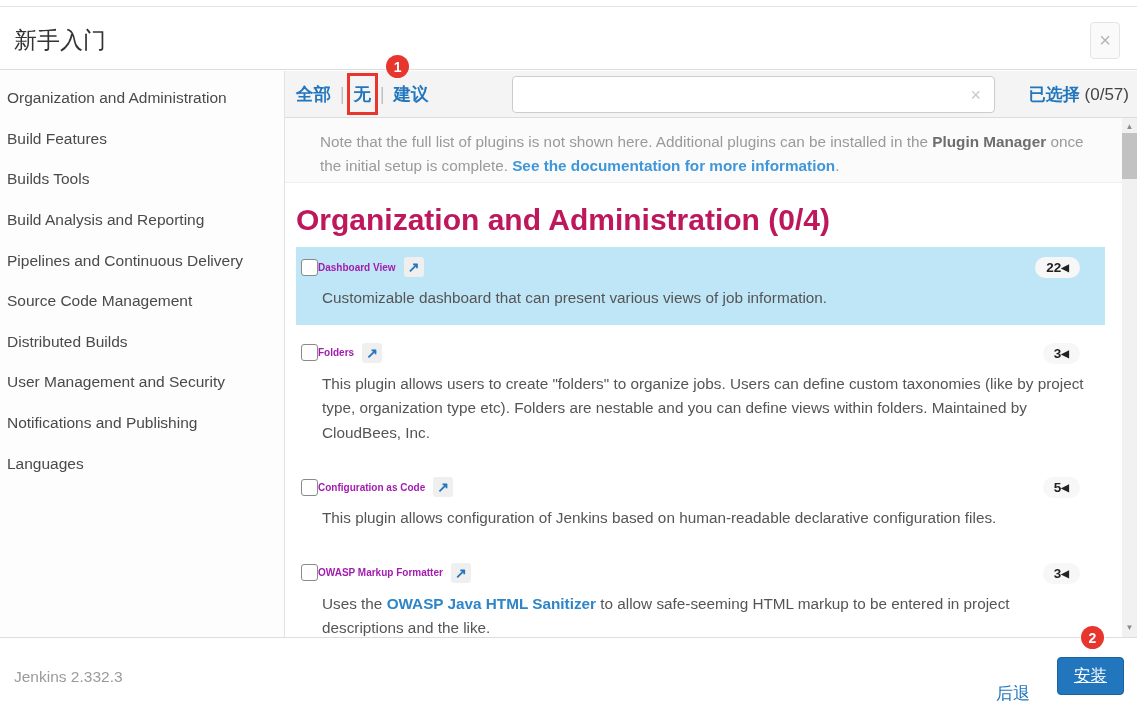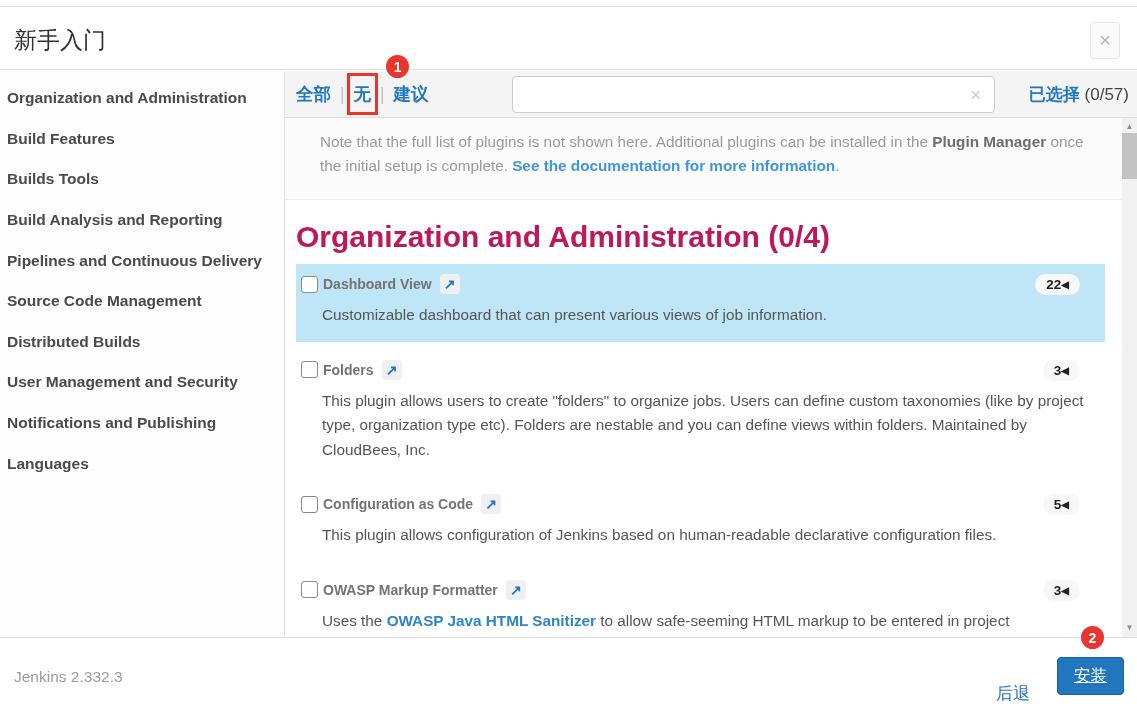--- a/index.html
+++ b/index.html
@@ -19,21 +19,21 @@
   .close-btn {
     position: absolute; right: 17px; top: 15px; width: 30px; height: 37px;
     background: #fafafa; border: 1px solid #e5e5e5; border-radius: 4px;
     color: #b5b5b5; font-size: 20px; display: flex; align-items: center; justify-content: center;
     cursor: pointer;
   }
 
   
   .sidebar {
     position: absolute; left: 0; top: 71px; width: 285px; height: 566px;
-    background: #fdfdfd; border-right: 1px solid #e2e2e2; padding-top: 7px; font-weight: bold;
+    background: #fdfdfd; border-right: 1px solid #e2e2e2; padding-top: 7px;
   }
   .sidebar-item {
     height: 40.6px; display: flex; align-items: center; padding-left: 7px;
     font-size: 15.5px; color: #4a4a4a; cursor: pointer;
   }
 
   
   .filterbar {
     position: absolute; left: 285px; top: 71px; width: 852px; height: 47px;
     background: #f4f4f4; border-bottom: 1px solid #dcdcdc;
@@ -77,35 +77,35 @@
   .selected-count { color: #444; }
 
   
   .content {
     position: absolute; left: 285px; top: 118px; width: 852px; height: 519px;
     background: #fff; overflow: hidden;
   }
   .content-inner { width: 837px; }
   .notice {
     background: #fbfbfb; border-bottom: 1px solid #eee;
-    padding: 12px 15px 21px 35px;
+    padding: 12px 15px 4px 35px;
     font-size: 15.3px; line-height: 24px; color: #9a9a9a;
   }
   .notice b { color: #6e6e6e; }
   .notice .doc-link { color: #3f97d9; font-weight: bold; text-decoration: none; cursor: pointer; }
   .section-heading { margin: 20px 0 10px 11px; font-size: 30px; font-weight: 600; color: #be185d; }
   .plugin-list { padding: 0 17px 0 11px; }
   .plugin-row { position: relative; padding: 10px 10px 14px 5px; margin-bottom: 8px; }
   .plugin-row.highlighted { background: #bfe6f7; }
   .plugin-head { display: flex; align-items: center; }
   .checkbox {
     width: 17px; height: 17px; background: #fff; border: 1px solid #8a8a8a;
     border-radius: 3px; flex: 0 0 auto; cursor: pointer;
   }
-  .plugin-name { margin-left: 5px; font-size: 14px; font-weight: bold; color: #737373; }
+  .plugin-name { font-size: 10px; font-weight: bold; color: #a21caf; }
   .ext-icon {
     margin-left: 8px; width: 20px; height: 20px; background: #efefef; border-radius: 3px;
     color: #2276bd; font-weight: bold; font-size: 14px;
     display: inline-flex; align-items: center; justify-content: center; cursor: pointer;
   }
   .dep-badge {
     position: absolute; right: 25px; top: 10px;
     background: #f7f7f7; border-radius: 12px; padding: 3px 11px;
     display: flex; align-items: center; 
     font-size: 13.5px; font-weight: bold; color: #222; cursor: pointer;

